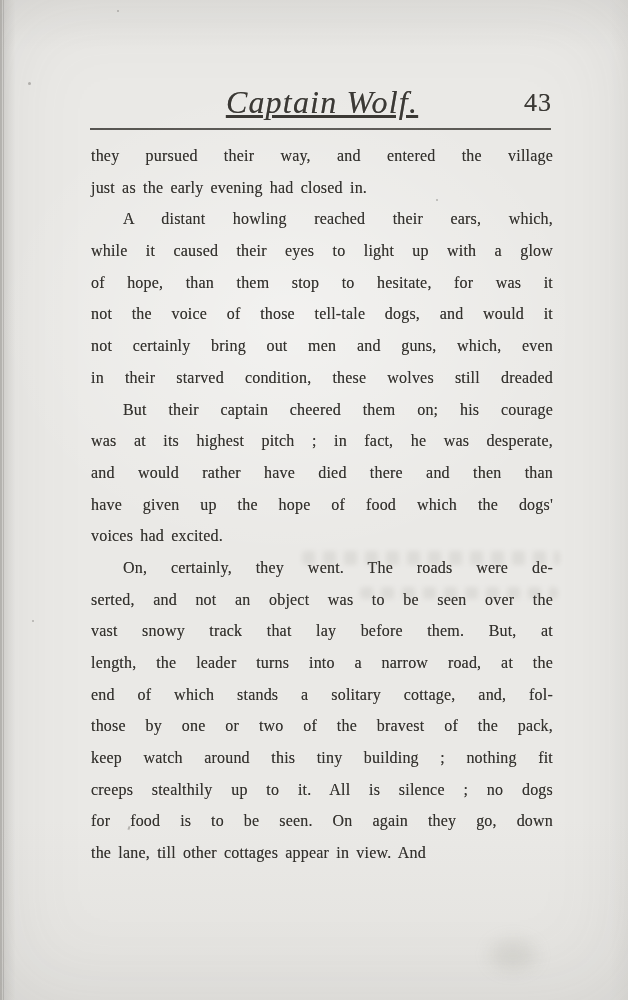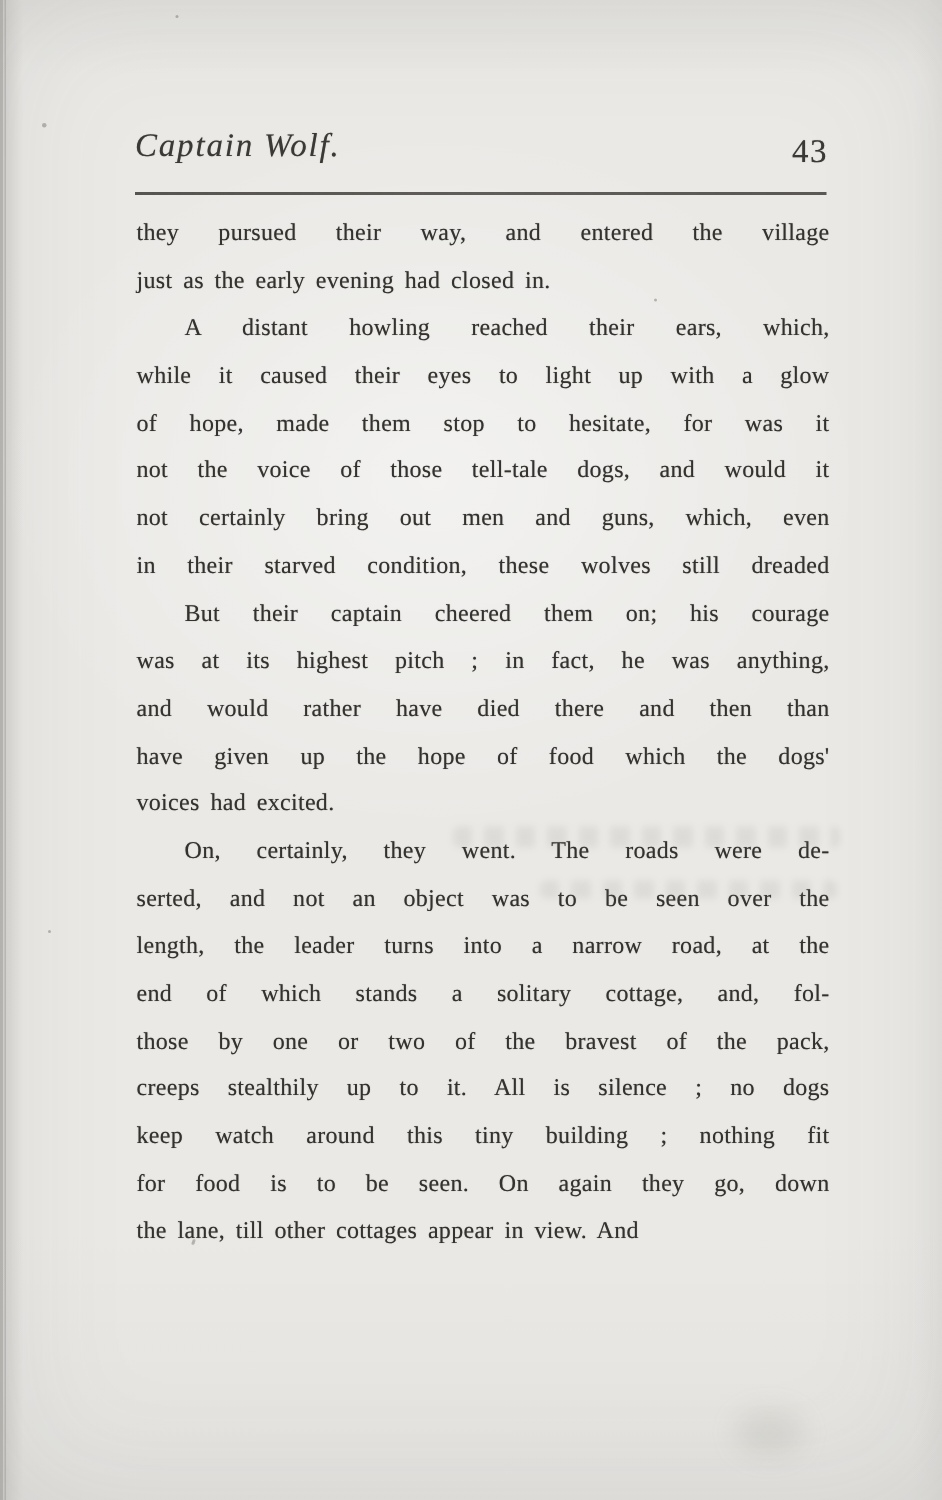--- a/index.html
+++ b/index.html
@@ -40,31 +40,33 @@
     position: absolute;
     left: 90px;
     top: 84px;
     width: 464px;
     height: 34px;
   }
   .header-title {
     position: absolute;
     left: 0; right: 0;
     top: 0;
+    text-align: center;
     font-style: italic;
-    font-size: 22px;
+    font-size: 32px;
     letter-spacing: 1.2px;
     color: #3b3935;
     text-shadow: 0 0 0.6px rgba(59,57,53,0.55);
+    text-decoration: underline;
   }
   .page-number {
     position: absolute;
     right: 2px;
     top: 4px;
-    font-size: 22px;
+    font-size: 26px;
     letter-spacing: 1px;
     color: #3b3935;
     text-shadow: 0 0 0.6px rgba(59,57,53,0.55);
   }
   .header-rule {
     position: absolute;
     left: 90px;
     top: 128px;
     width: 461px;
     height: 2px;
@@ -143,36 +145,37 @@
     <div class="page-number">43</div>
   </div>
 
   <div class="header-rule"></div>
 
   <div class="body-text">
       <div class="line">they pursued their way, and entered the village</div>
       <div class="line last">just as the early evening had closed in.</div>
       <div class="line indent">A distant howling reached their ears, which,</div>
       <div class="line">while it caused their eyes to light up with a glow</div>
-      <div class="line">of hope, made them stop to hesitate, for was it</div>
+      <div class="line">of hope, than them stop to hesitate, for was it</div>
       <div class="line">not the voice of those tell-tale dogs, and would it</div>
       <div class="line">not certainly bring out men and guns, which, even</div>
       <div class="line">in their starved condition, these wolves still dreaded</div>
       <div class="line indent">But their captain cheered them on; his courage</div>
-      <div class="line">was at its highest pitch ; in fact, he was anything,</div>
+      <div class="line">was at its highest pitch ; in fact, he was desperate,</div>
       <div class="line">and would rather have died there and then than</div>
       <div class="line">have given up the hope of food which the dogs'</div>
       <div class="line last">voices had excited.</div>
       <div class="line indent">On, certainly, they went.  The roads were de-</div>
       <div class="line">serted, and not an object was to be seen over the</div>
+      <div class="line">vast snowy track that lay before them.  But, at</div>
       <div class="line">length, the leader turns into a narrow road, at the</div>
       <div class="line">end of which stands a solitary cottage, and, fol-</div>
       <div class="line">those by one or two of the bravest of the pack,</div>
+      <div class="line">keep watch around this tiny building ; nothing fit</div>
       <div class="line">creeps stealthily up to it.  All is silence ; no dogs</div>
-      <div class="line">keep watch around this tiny building ; nothing fit</div>
       <div class="line">for food is to be seen.  On again they go, down</div>
       <div class="line last">the lane, till other cottages appear in view.  And</div>
     </div>
 
   <div class="showthrough ghost-1"></div>
   <div class="showthrough ghost-2"></div>
 
   <div class="speck speck-1"></div>
   <div class="speck speck-2"></div>
   <div class="speck speck-3"></div>

